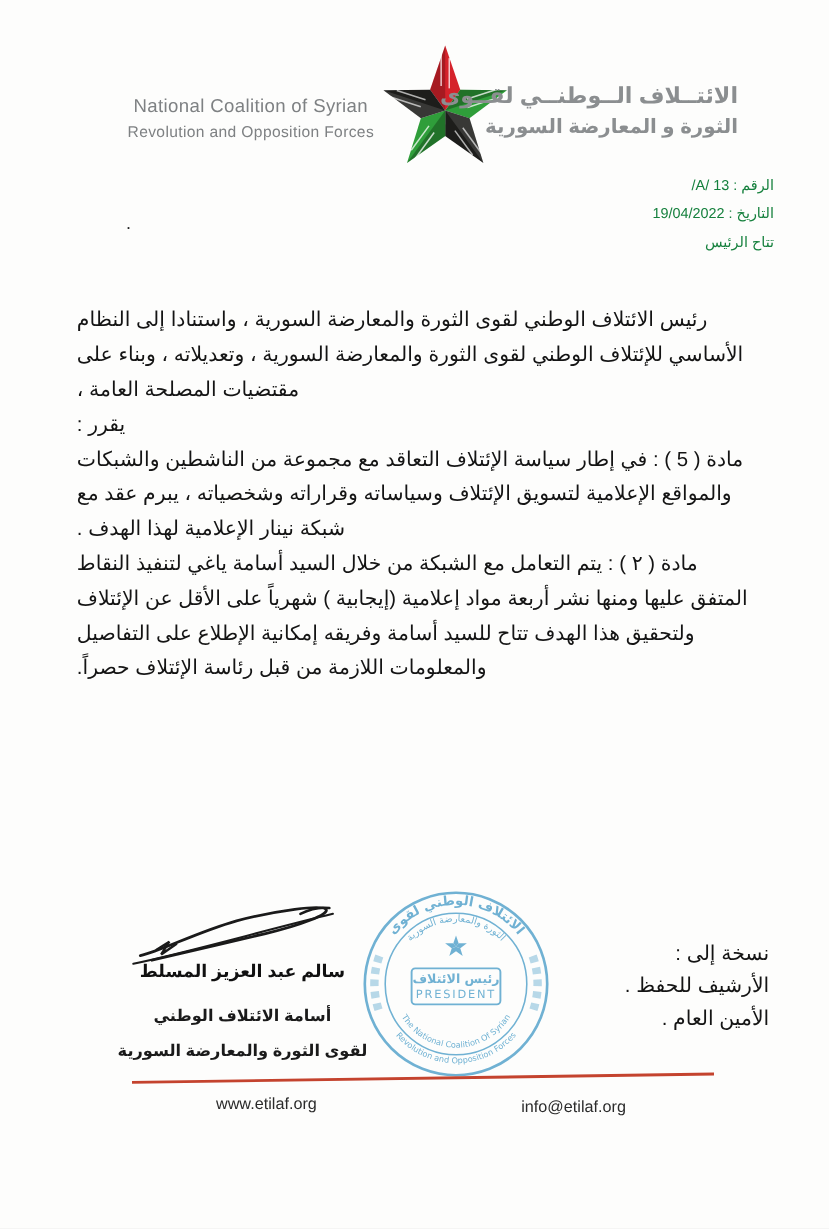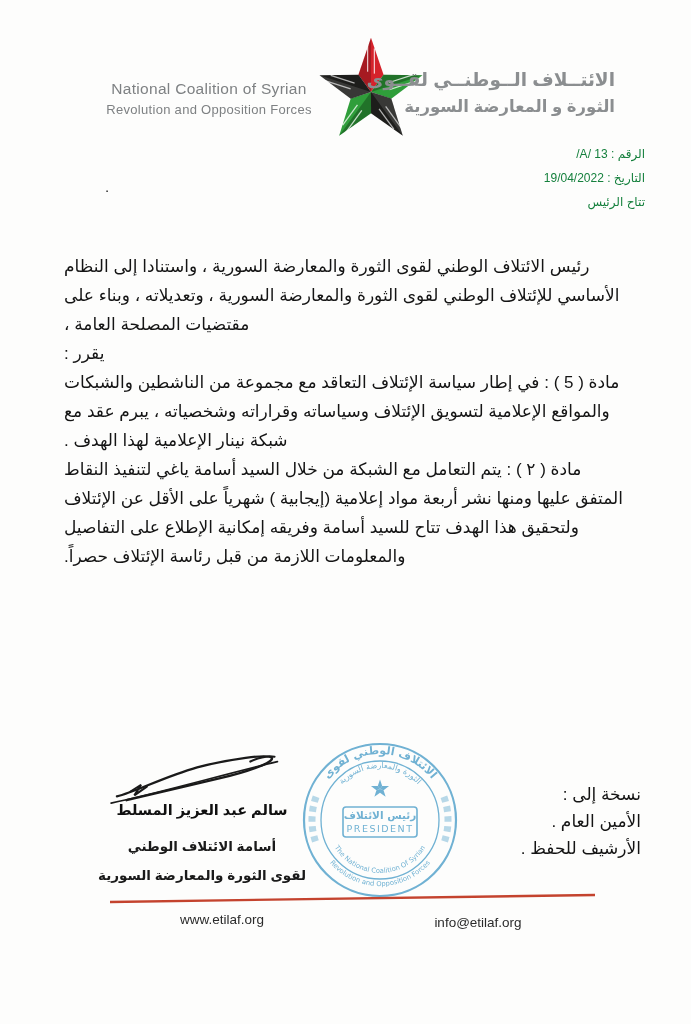--- a/index.html
+++ b/index.html
@@ -120,22 +120,22 @@
 
   <div class="bodytext">
     <p class="p-preamble">رئيس الائتلاف الوطني لقوى الثورة والمعارضة السورية ، واستنادا إلى النظام الأساسي للإئتلاف الوطني لقوى الثورة والمعارضة السورية ، وتعديلاته ، وبناء على مقتضيات المصلحة العامة ،</p>
     <p class="p-decides">يقرر :</p>
     <p class="p-article">مادة ( 5 ) : في إطار سياسة الإئتلاف التعاقد مع مجموعة من الناشطين والشبكات والمواقع الإعلامية لتسويق الإئتلاف وسياساته وقراراته وشخصياته ، يبرم عقد مع شبكة نينار الإعلامية لهذا الهدف .</p>
     <p class="p-article">مادة ( ٢ ) : يتم التعامل مع الشبكة من خلال السيد أسامة ياغي لتنفيذ النقاط المتفق عليها ومنها نشر أربعة مواد إعلامية (إيجابية ) شهرياً على الأقل عن الإئتلاف ولتحقيق هذا الهدف تتاح للسيد أسامة وفريقه إمكانية الإطلاع على التفاصيل والمعلومات اللازمة من قبل رئاسة الإئتلاف حصراً.</p>
   </div>
 
   <div class="copyto">
     <div>نسخة إلى :</div>
+    <div>الأرشيف للحفظ .</div>
     <div>الأمين العام .</div>
-    <div>الأرشيف للحفظ .</div>
   </div>
 
   <div class="sigblock">
     <svg class="sig-scribble" viewBox="0 0 200 60" color="#1a1a1a">
       <g fill="none" stroke="currentColor" stroke-linecap="round">
         <path d="M 12,50 C 30,46 60,30 95,20 C 130,11 168,6 172,10 C 176,14 150,24 120,31 C 90,38 40,50 22,54" stroke-width="2.4"></path>
         <path d="M 6,57 C 50,48 120,28 178,14" stroke-width="1.8"></path>
         <path d="M 26,45 l 11,-7 l -7,11 l 13,-9" stroke-width="2.1"></path>
         <path d="M 150,14 C 158,10 168,8 175,9" stroke-width="2.2"></path>
       </g>

